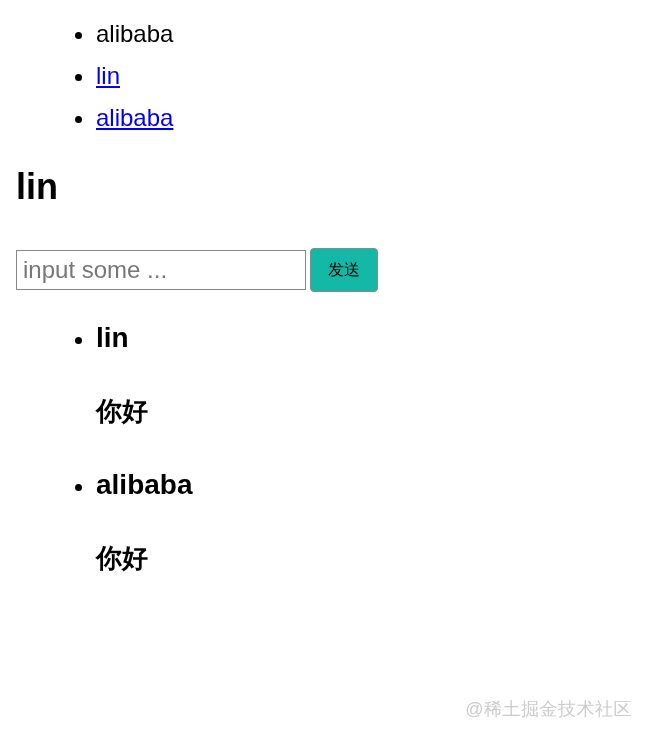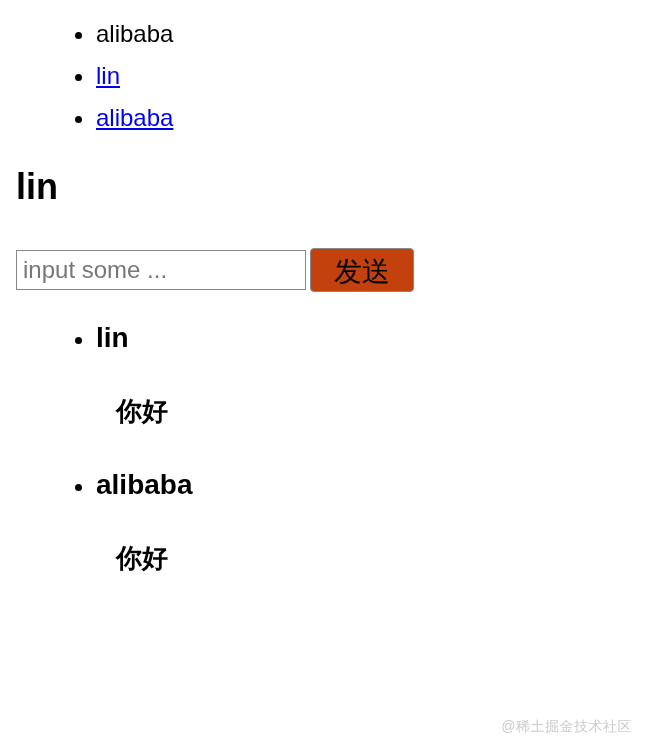--- a/index.html
+++ b/index.html
@@ -46,52 +46,51 @@
       border: 1px solid #888;
       width: 290px;
       height: 40px;
       background: #fff;
       color: #000;
     }
     input[type="text"]::placeholder {
       color: #777;
     }
     button.send-btn {
-      font-size: 28px;
-      padding: 4px 23px;
+      font-size: 16px;
+      padding: 4px 17px;
       height: 44px;
       border: 1px solid #888;
-      background: #c2410c;
+      background: #14b8a6;
       cursor: pointer;
       border-radius: 4px;
     }
     ul.msg-list {
       padding-left: 80px;
       margin: 0;
     }
     ul.msg-list li {
       list-style-type: disc;
       margin-bottom: 40px;
     }
     ul.msg-list li .sender {
       font-size: 28px;
       font-weight: bold;
       margin-bottom: 40px;
     }
     ul.msg-list li .content {
       font-size: 26px;
       font-weight: bold;
-      margin-left: 20px;
     }
     .watermark {
       position: absolute;
-      bottom: 8px;
+      bottom: 23px;
       right: 14px;
       color: #cccccc;
-      font-size: 14px;
+      font-size: 18px;
       letter-spacing: 0.5px;
       text-align: right;
     }
   </style>
 </head>
 <body>
 
 <ul class="nav-list">
   <li>
     <span>alibaba</span>

